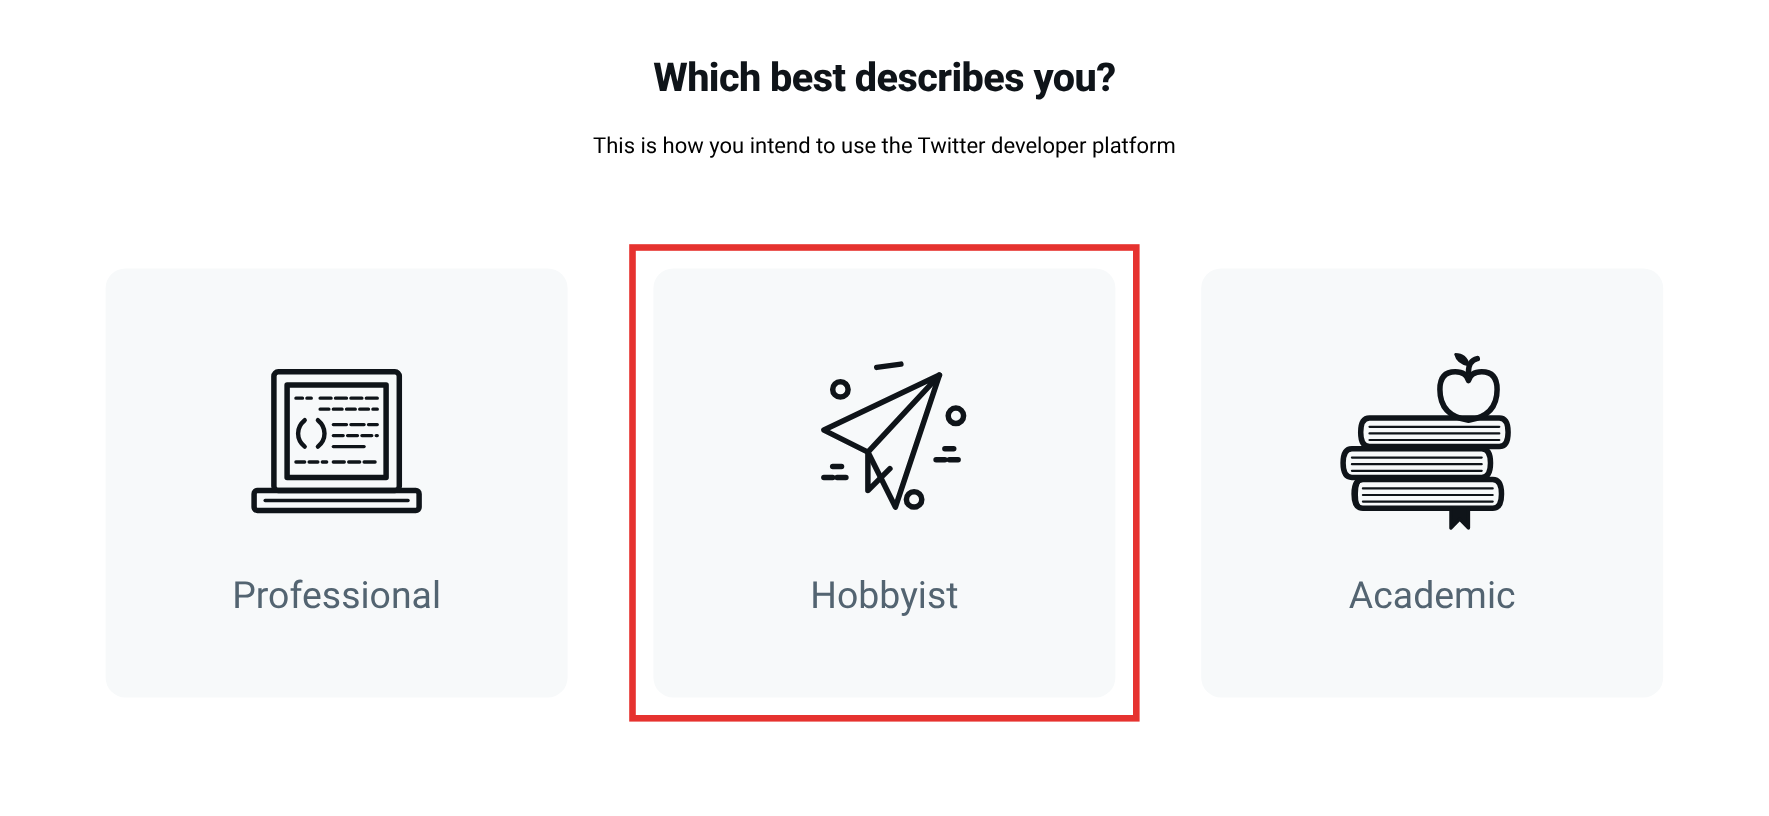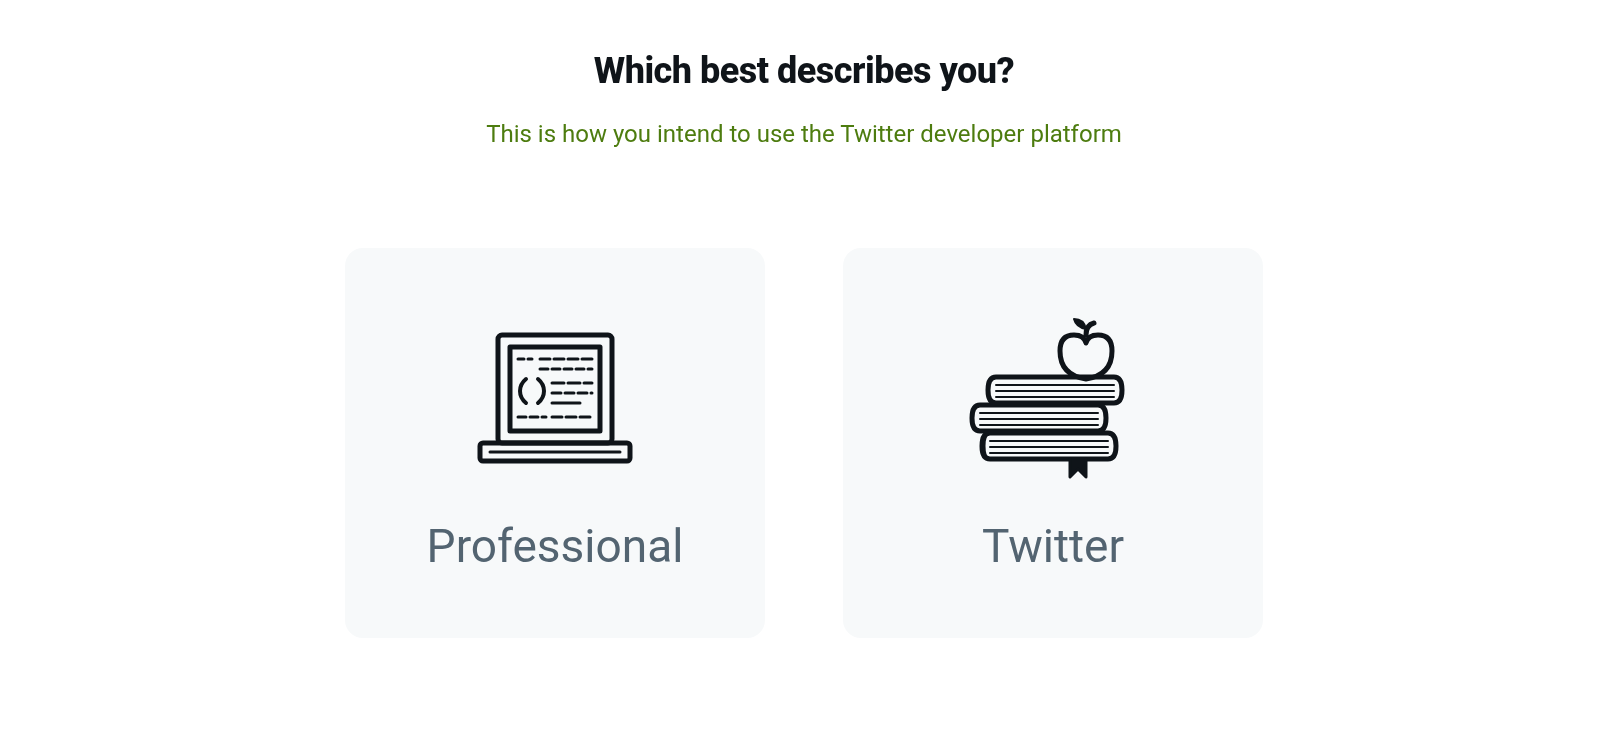--- a/index.html
+++ b/index.html
@@ -18,23 +18,23 @@
       padding-top: 50px;
     }
     .heading {
       font-size: 36px;
       font-weight: 800;
       color: #0f1419;
       letter-spacing: -0.5px;
       margin-bottom: 28px;
     }
     .subheading {
-      font-size: 24px;
+      font-size: 20px;
       font-weight: 400;
-      color: #4d7c0f;
+      color: #000000;
       margin-bottom: 100px;
     }
     .options-row {
       display: flex;
       gap: 78px;
       justify-content: center;
     }
     .option-card {
       width: 420px;
       height: 390px;
@@ -62,21 +62,21 @@
       display: flex;
       align-items: center;
       justify-content: center;
       margin-bottom: 36px;
     }
     .option-icon svg {
       width: 100%;
       height: 100%;
     }
     .option-label {
-      font-size: 46px;
+      font-size: 34px;
       font-weight: 400;
       color: #536471;
     }
   </style>
 </head>
 <body>
 
 <h1 class="heading">Which best describes you?</h1>
 <p class="subheading">This is how you intend to use the Twitter developer platform</p>
 
@@ -105,20 +105,43 @@
         <line x1="82" y1="80" x2="122" y2="80" stroke-width="3" stroke-dasharray="9 4"></line>
         <line x1="82" y1="90" x2="110" y2="90" stroke-width="3"></line>
 
         <line x1="48" y1="104" x2="76" y2="104" stroke-width="3" stroke-dasharray="8 4"></line>
         <line x1="82" y1="104" x2="122" y2="104" stroke-width="3" stroke-dasharray="10 4"></line>
       </svg>
     </div>
     <div class="option-label">Professional</div>
   </div>
 
+  <div class="option-card highlighted">
+    <div class="option-icon">
+      <svg viewBox="0 0 170 170" fill="none" stroke="#0f1419" stroke-width="5" stroke-linecap="round" stroke-linejoin="round">
+
+        <path d="M135 25 L30 75 L70 95 L135 25 Z"></path>
+        <path d="M135 25 L95 145 L70 95"></path>
+        <path d="M70 95 L70 130 L90 110"></path>
+
+        <circle cx="45" cy="38" r="7"></circle>
+        <line x1="78" y1="18" x2="100" y2="15" stroke-width="5"></line>
+        <circle cx="150" cy="62" r="7"></circle>
+
+        <line x1="140" y1="92" x2="148" y2="92" stroke-width="5"></line>
+        <line x1="132" y1="102" x2="140" y2="102" stroke-width="5"></line>
+        <line x1="144" y1="102" x2="152" y2="102" stroke-width="5"></line>
+        <line x1="38" y1="108" x2="46" y2="108" stroke-width="5"></line>
+        <line x1="30" y1="118" x2="38" y2="118" stroke-width="5"></line>
+        <line x1="42" y1="118" x2="50" y2="118" stroke-width="5"></line>
+        <circle cx="112" cy="138" r="7"></circle>
+      </svg>
+    </div>
+    <div class="option-label">Hobbyist</div>
+  </div>
 
   <div class="option-card">
     <div class="option-icon">
       <svg viewBox="0 0 170 170" fill="none" stroke="#0f1419" stroke-width="5" stroke-linecap="round" stroke-linejoin="round">
 
         <path d="M22 120 h118 q8 0 8 13 q0 13 -8 13 h-118 q-8 0 -8 -13 q0 -13 8 -13 Z"></path>
         <path d="M22 120 q-6 0 -6 13 q0 13 6 13" stroke-width="3"></path>
         <line x1="22" y1="128" x2="140" y2="128" stroke-width="2"></line>
         <line x1="22" y1="134" x2="140" y2="134" stroke-width="2"></line>
         <line x1="22" y1="140" x2="140" y2="140" stroke-width="2"></line>
@@ -134,16 +157,16 @@
         <line x1="28" y1="84" x2="146" y2="84" stroke-width="2"></line>
 
         <path d="M118 146 v18 l-8 -8 l-8 8 v-18" fill="#0f1419" stroke-width="3"></path>
 
         <path d="M92 38 q0 -16 14 -16 q10 0 12 8 q2 -8 12 -8 q14 0 14 16 q0 24 -26 28 q-26 -4 -26 -28 Z"></path>
 
         <path d="M118 22 q0 -10 8 -12"></path>
         <path d="M118 16 q-10 -2 -12 -10 q10 0 12 10 Z" fill="#0f1419" stroke-width="2"></path>
       </svg>
     </div>
-    <div class="option-label">Twitter</div>
+    <div class="option-label">Academic</div>
   </div>
 
 </div>
 
 </body></html>

